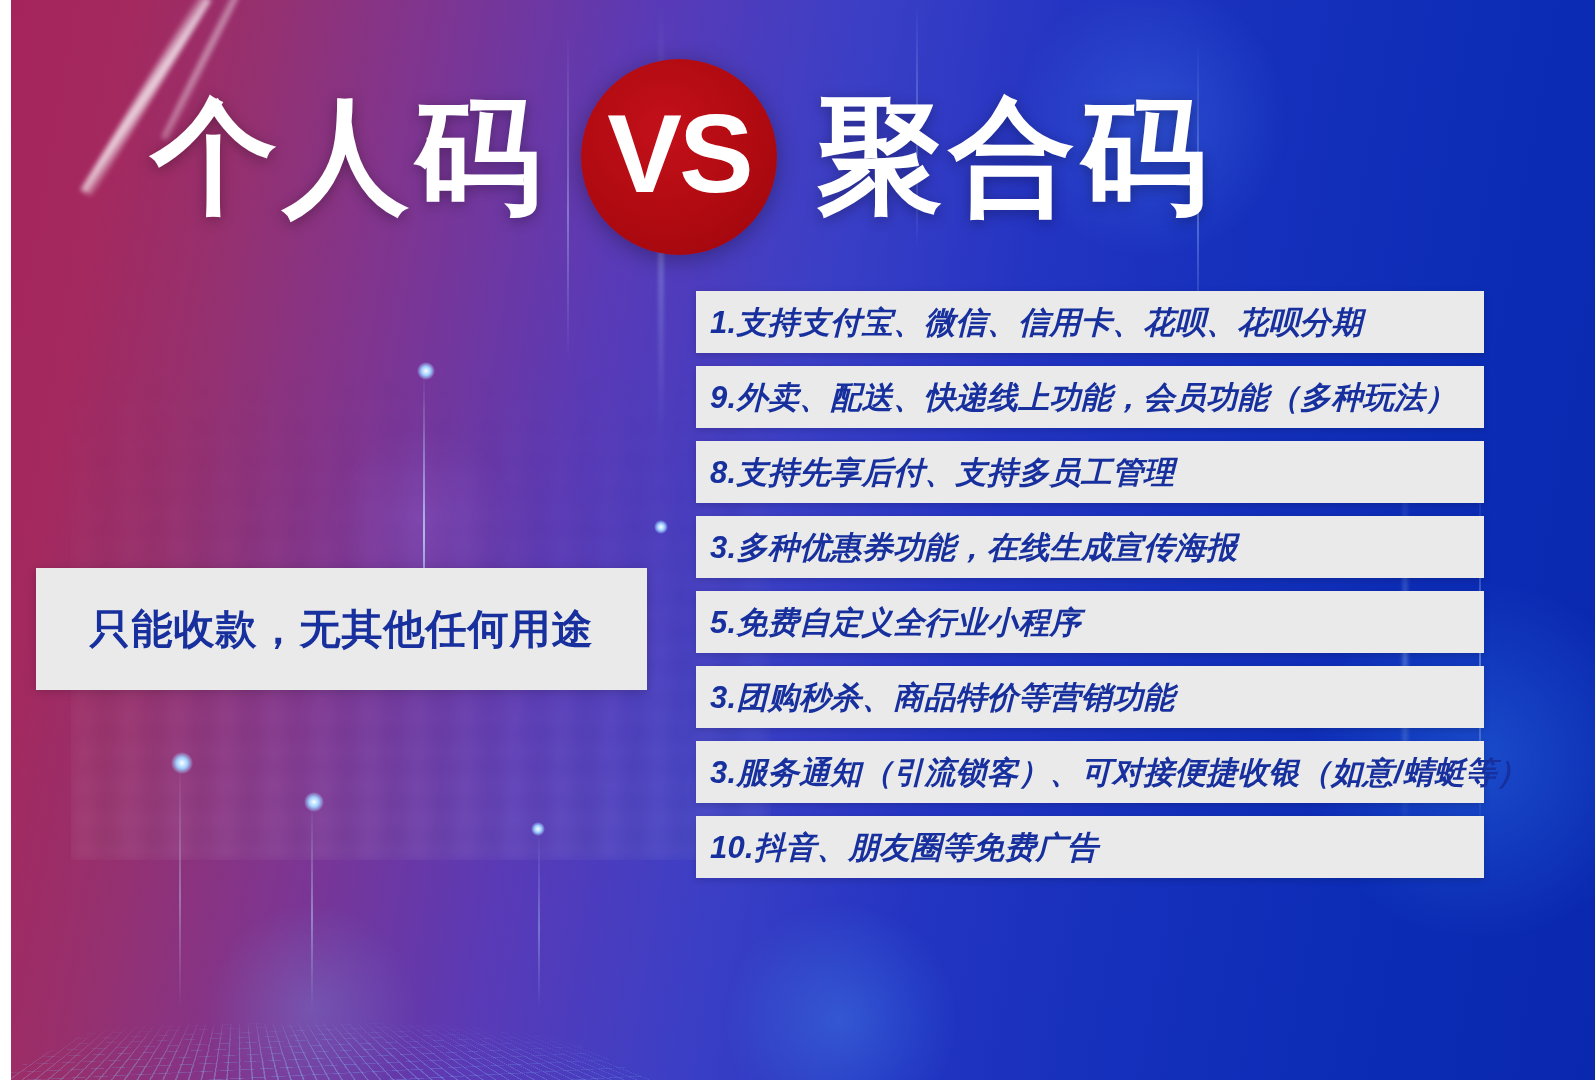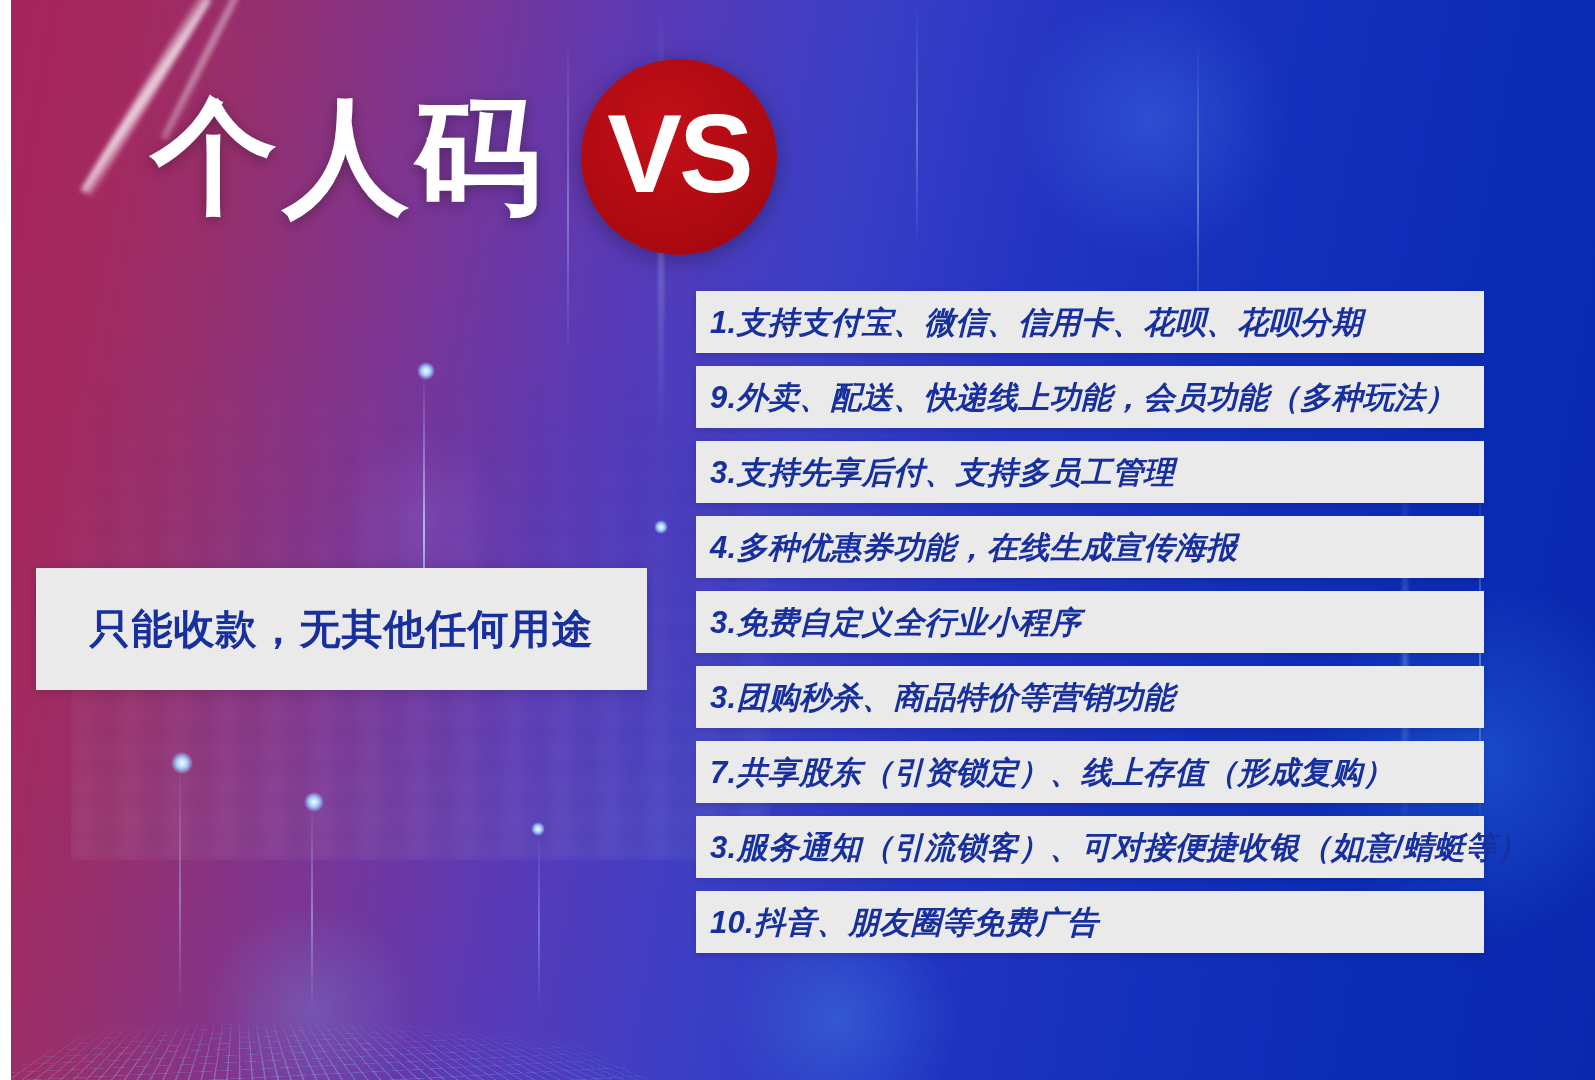--- a/index.html
+++ b/index.html
@@ -198,49 +198,47 @@
   <div class="streak" style="left:128px; top:-20px; width:14px; height:230px; transform:rotate(31deg);"></div>
   <div class="streak" style="left:196px; top:-60px; width:8px;  height:210px; transform:rotate(26deg); opacity:.6;"></div>
 
   <div class="headline">
     <span class="title-word">个人码</span>
 
     <div class="vs-badge">
       <span class="vs-text">VS</span>
     </div>
 
+    <span class="title-word">聚合码</span>
   </div>
 
   <div class="callout">
     <span class="callout-text">只能收款，无其他任何用途</span>
   </div>
 
   <div class="feature-list">
     <div class="feature-row">
         <span class="feature-text">1.支持支付宝、微信、信用卡、花呗、花呗分期</span>
       </div>
     <div class="feature-row">
         <span class="feature-text">9.外卖、配送、快递线上功能，会员功能（多种玩法）</span>
       </div>
     <div class="feature-row">
-        <span class="feature-text">3.支持先享后付、支持多员工管理</span>
-      </div>
-    <div class="feature-row">
-        <span class="feature-text">4.多种优惠券功能，在线生成宣传海报</span>
-      </div>
-    <div class="feature-row">
-        <span class="feature-text">3.免费自定义全行业小程序</span>
+        <span class="feature-text">8.支持先享后付、支持多员工管理</span>
+      </div>
+    <div class="feature-row">
+        <span class="feature-text">3.多种优惠券功能，在线生成宣传海报</span>
+      </div>
+    <div class="feature-row">
+        <span class="feature-text">5.免费自定义全行业小程序</span>
       </div>
     <div class="feature-row">
         <span class="feature-text">3.团购秒杀、商品特价等营销功能</span>
       </div>
     <div class="feature-row">
-        <span class="feature-text">7.共享股东（引资锁定）、线上存值（形成复购）</span>
-      </div>
-    <div class="feature-row">
         <span class="feature-text">3.服务通知（引流锁客）、可对接便捷收银（如意/蜻蜓等）</span>
       </div>
     <div class="feature-row">
         <span class="feature-text">10.抖音、朋友圈等免费广告</span>
       </div>
   </div>
 
 </div>
 
 </body></html>

